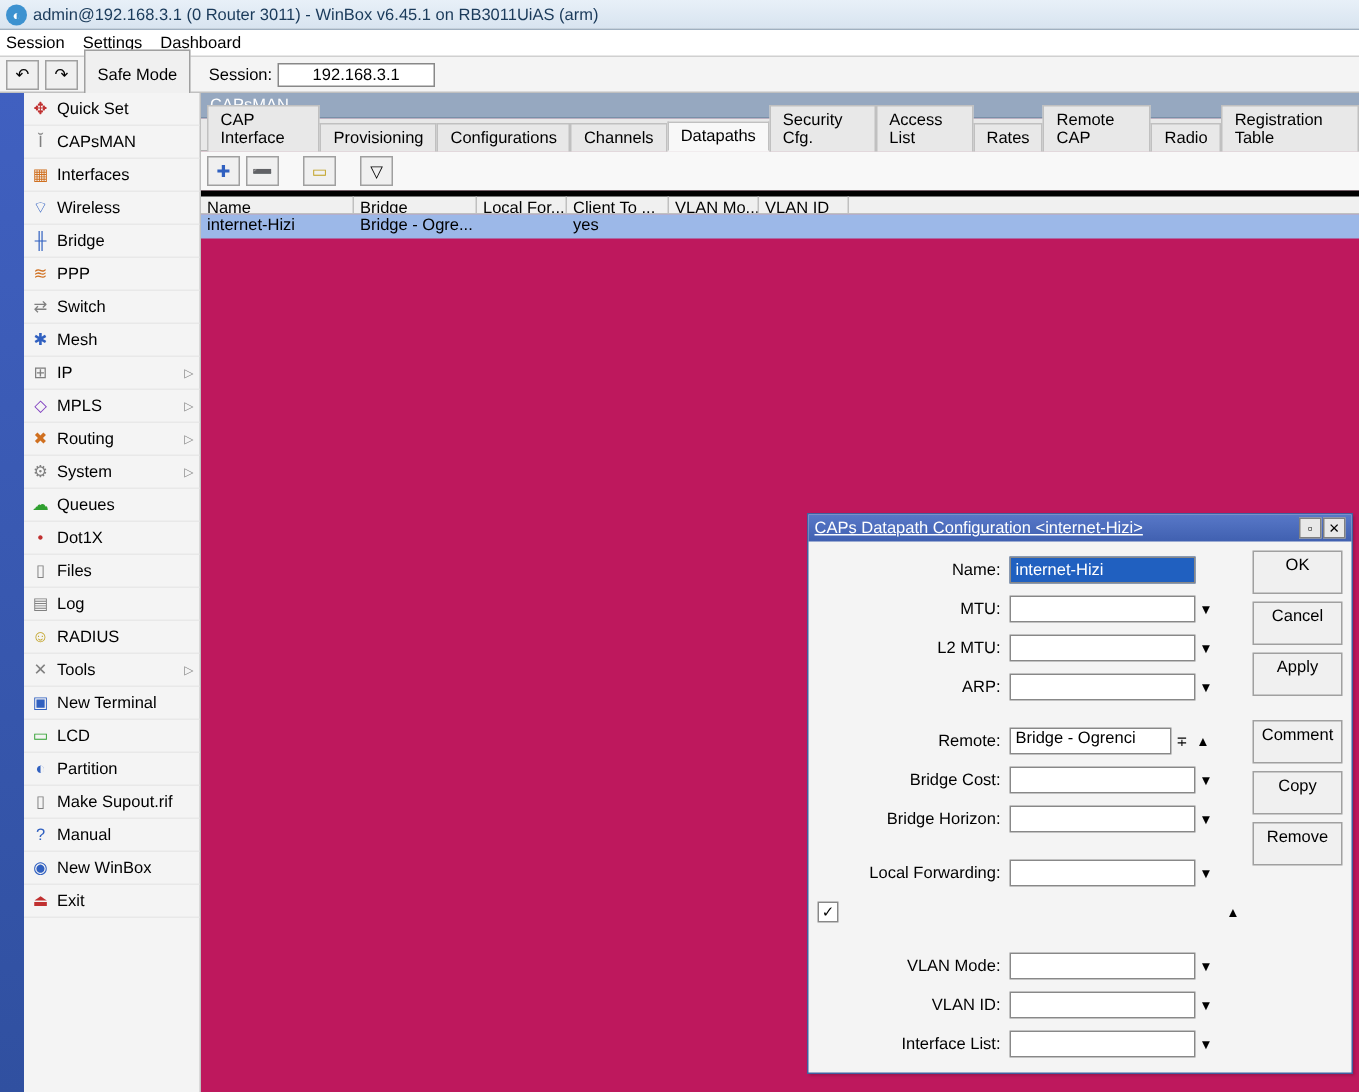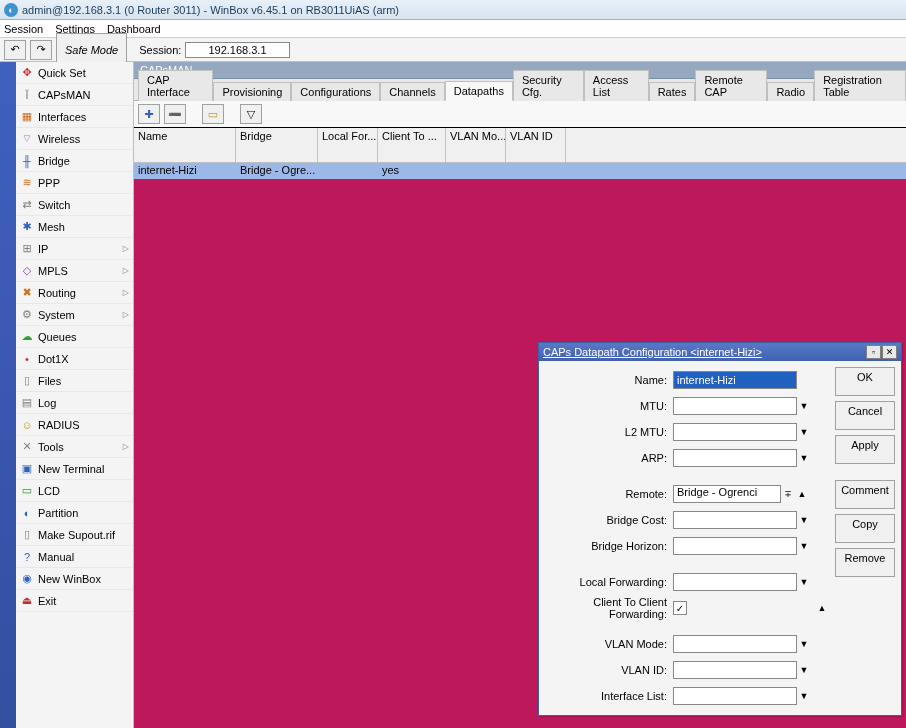--- a/index.html
+++ b/index.html
@@ -10,21 +10,21 @@
 .title-bar-icon { width: 14px; height: 14px; border-radius: 50%; background: #3d92d0; display: inline-flex; align-items: center; justify-content: center; color: #fff; font-size: 9px; margin-right: 4px; }
 .title-text { color: #1a3a5a; }
 
 
 .menu-bar { height: 18px; display: flex; align-items: center; padding: 0 4px; gap: 12px; border-bottom: 1px solid #d0d0d0; }
 .menu-item { color: #000; cursor: pointer; }
 
 
 .toolbar { height: 24px; display: flex; align-items: center; padding: 2px 4px; gap: 4px; border-bottom: 1px solid #c0c0c0; background: #f4f4f4; }
 .tb-btn { width: 22px; height: 20px; border: 1px solid #a0a0a0; background: #f0f0f0; display: inline-flex; align-items: center; justify-content: center; cursor: pointer; }
-.tb-btn-wide { padding: 16px 8px; width: auto; font-style: italic; }
+.tb-btn-wide { padding: 16px 8px; width: auto; }
 .session-label { margin-left: 8px; }
 .session-box { border: 1px solid #888; background: #fff; padding: 1px 22px; }
 
 
 .main { display: flex; height: calc(728px - 20px - 18px - 24px); }
 .sidebar-stripe { width: 16px; background: linear-gradient(#4060c0, #3050a0); }
 .sidebar { width: 118px; background: #f4f4f4; border-right: 1px solid #c0c0c0; }
 .side-item { display: flex; align-items: center; height: 22px; padding: 0 4px; cursor: pointer; border-bottom: 1px solid #e8e8e8; }
 .side-icon { width: 14px; height: 14px; margin-right: 4px; display: inline-flex; align-items: center; justify-content: center; font-size: 11px; }
 .side-arrow { margin-left: auto; color: #888; font-size: 8px; }
@@ -34,21 +34,21 @@
 .panel-title { background: #96a8c0; color: #fff; padding: 2px 6px; font-size: 11px; border-bottom: 1px solid #7890a8; }
 .tab-bar { display: flex; background: #e8e8e8; border-bottom: 1px solid #b0b0b0; height: 22px; align-items: flex-end; padding-left: 4px; gap: 0; }
 .tab { padding: 3px 8px; background: #e8e8e8; border: 1px solid #c0c0c0; border-bottom: none; cursor: pointer; position: relative; top: 1px; }
 .tab.active { background: #f8f8f8; border-bottom: 1px solid #f8f8f8; }
 
 
 .grid-tb { display: flex; align-items: center; height: 26px; padding: 2px 4px; gap: 4px; background: #f8f8f8; }
 .grid-btn { width: 22px; height: 20px; border: 1px solid #a0a0a0; background: #f0f0f0; display: inline-flex; align-items: center; justify-content: center; cursor: pointer; }
 
 
-.grid-header { display: flex; background: #f0f0f0; border-top: 1px solid #000000; border-bottom: 1px solid #c0c0c0; height: 36px; }
+.grid-header { display: flex; background: #f0f0f0; border-top: 4px solid #000000; border-bottom: 1px solid #c0c0c0; height: 16px; }
 .grid-header > div { border-right: 1px solid #c0c0c0; padding: 2px 4px; overflow: hidden; white-space: nowrap; }
 .grid-row { display: flex; height: 16px; background: #9cb8e8; }
 .grid-row > div { padding: 1px 4px; overflow: hidden; white-space: nowrap; }
 .col-name { width: 102px; }
 .col-bridge { width: 82px; }
 .col-local { width: 60px; }
 .col-client { width: 68px; }
 .col-vlanm { width: 60px; }
 .col-vlanid { width: 60px; }
 
@@ -304,21 +304,20 @@
         <span class="form-input"></span>
         <span class="form-tri">▼</span>
       </div>
 
       <div class="form-row gap">
         <span class="form-label">Local Forwarding:</span>
         <span class="form-input"></span>
         <span class="form-tri">▼</span>
       </div>
       <div class="form-row">
-        <span class="form-label">Client To Client Forwarding:</span>
         <span class="form-check">✓</span>
         <span style="flex:1"></span>
         <span class="form-tri">▲</span>
       </div>
 
       <div class="form-row gap">
         <span class="form-label">VLAN Mode:</span>
         <span class="form-input"></span>
         <span class="form-tri">▼</span>
       </div>

